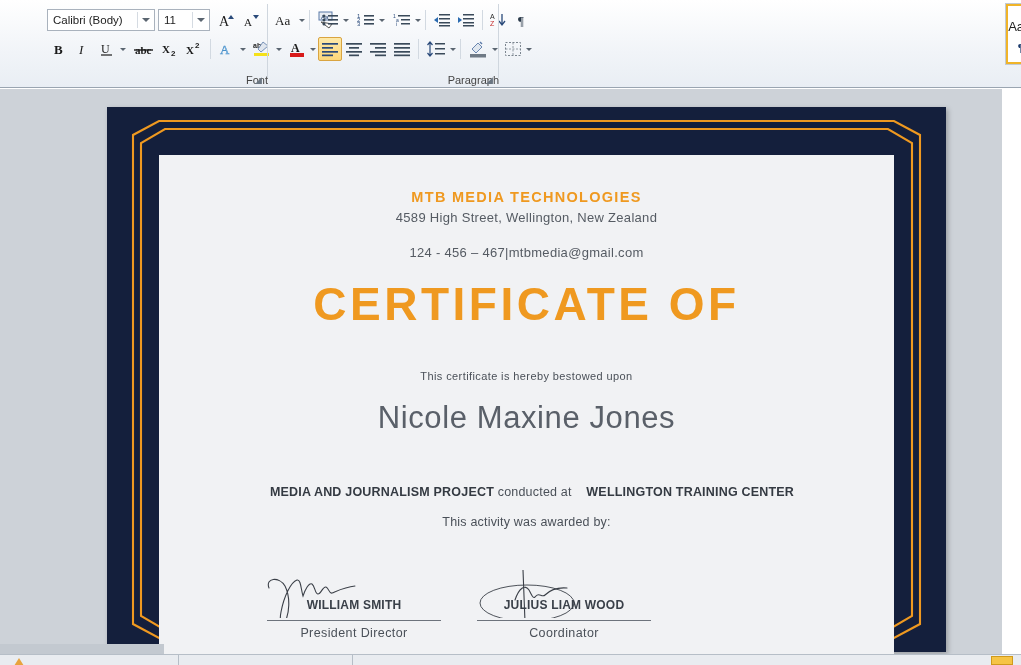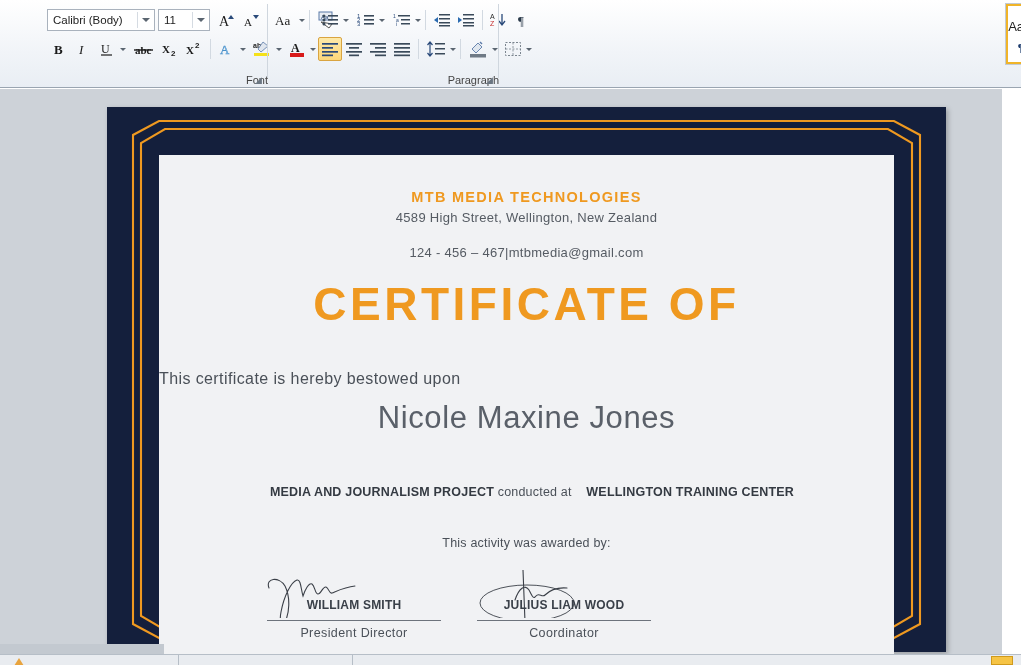--- a/index.html
+++ b/index.html
@@ -127,36 +127,36 @@
   }
   .c-contact {
     position: absolute; left: 0; width: 100%; top: 77px; text-align: center;
     color: #555b63; font-size: 13px; letter-spacing: 0.3px; margin-top: 13px;
   }
   .c-title {
     position: absolute; left: 0; width: 100%; top: 122px; text-align: center;
     color: #ef9920; font-size: 46px; font-weight: bold; letter-spacing: 3.5px;
   }
   .c-bestowed {
-    position: absolute; left: 0; width: 100%; top: 215px; 
-    color: #4a5058; font-size: 16px; letter-spacing: 0.4px;
+    position: absolute; left: 0; width: 100%; top: 215px; text-align: center;
+    color: #4a5058; font-size: 11px; letter-spacing: 0.4px;
   }
   .c-name {
     position: absolute; left: 0; width: 100%; top: 245px; text-align: center;
     color: #5a6069; font-size: 31px; letter-spacing: 0.6px;
   }
   .c-line {
     position: absolute; left: 0; width: 100%; text-align: center;
     color: #4a5058; font-size: 12.5px; letter-spacing: 0.2px;
   }
   .c-line b { font-weight: bold; color: #343a42; padding-left: 11px; }
   .c-l1 { top: 309px; }
   .c-l2 { top: 330px; }
   .c-l3 { top: 350px; }
-  .c-l4 { top: 381px; }
+  .c-l4 { top: 360px; }
 
   .sig-block { position: absolute; width: 230px; top: 415px; }
   .sig-left { left: 80px; }
   .sig-right { left: 290px; }
   .sig-draw { position: absolute; left: 0; top: 0; width: 230px; height: 48px; }
   .sig-name {
     position: absolute; left: 0; top: 28px; width: 100%; text-align: center;
     font-size: 12px; font-weight: bold; color: #3a4049; letter-spacing: 0.2px;
   }
   .sig-rule {

